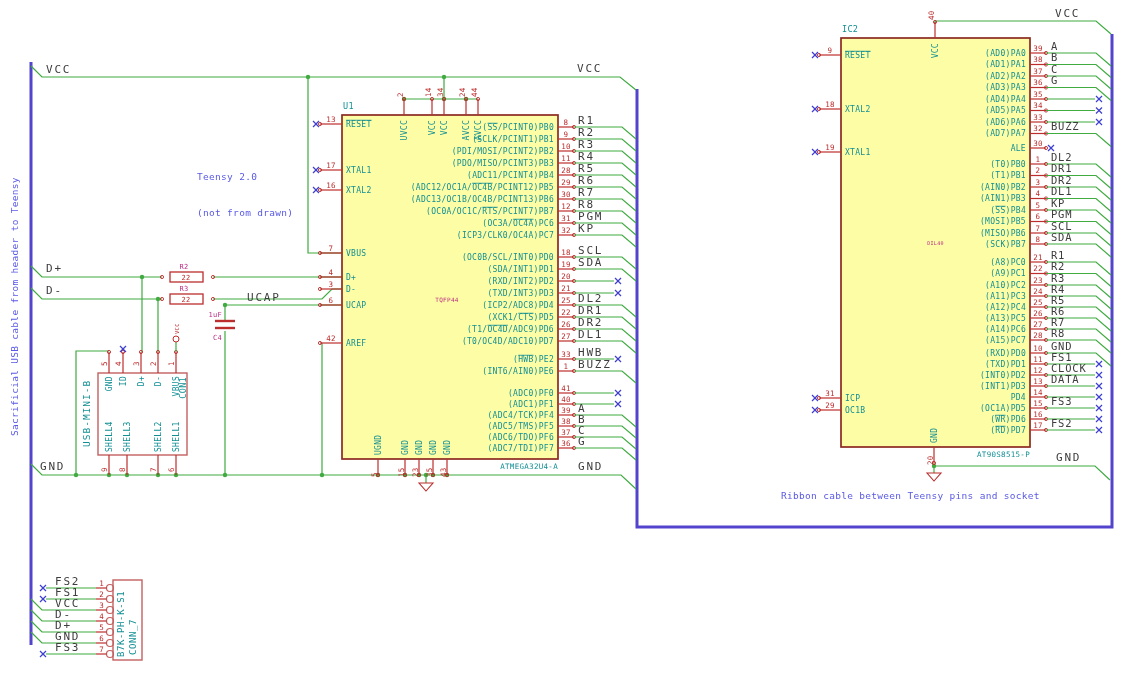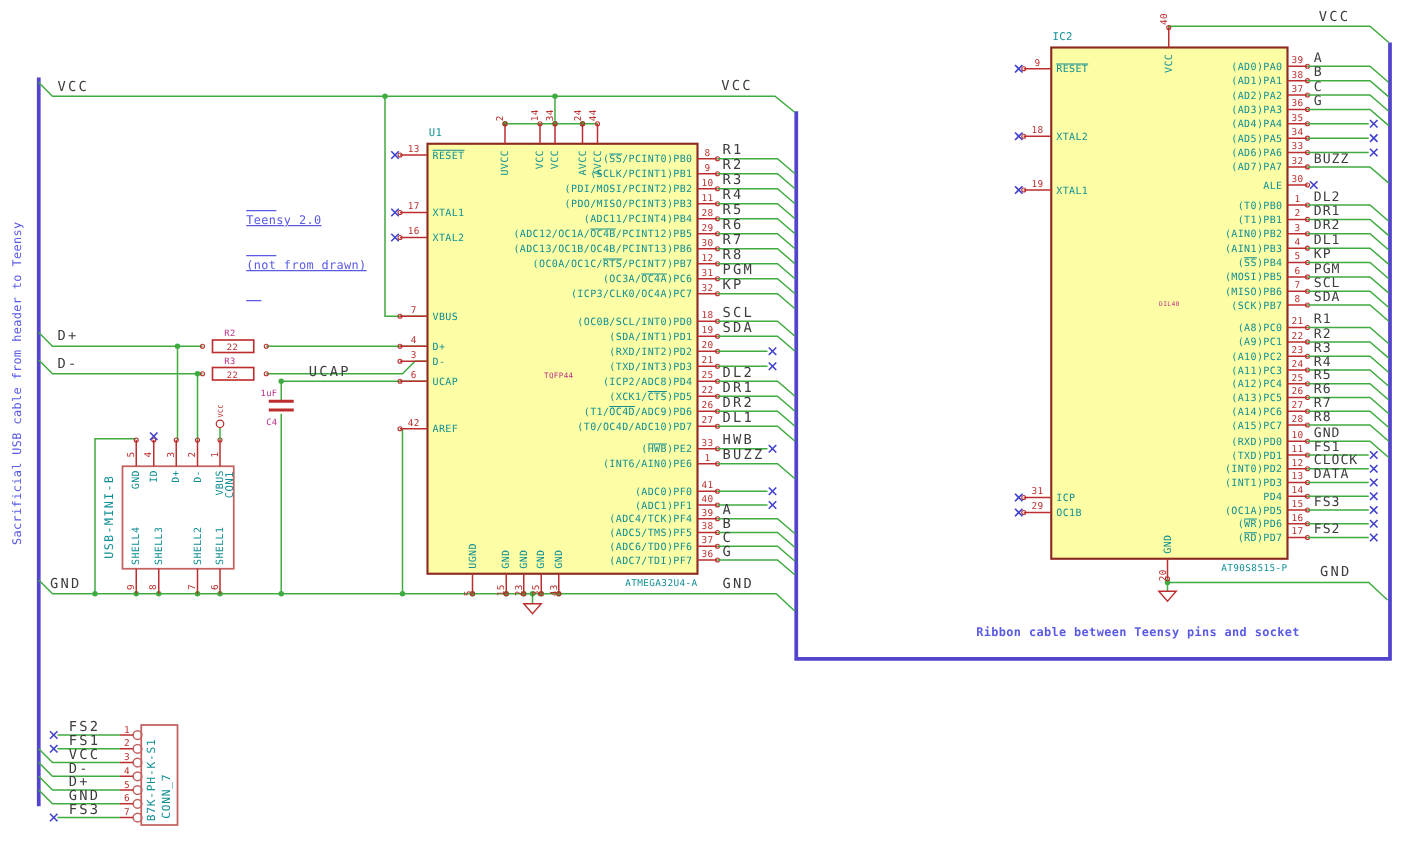--- a/index.html
+++ b/index.html
@@ -724,19 +724,19 @@
       <text transform="translate(247,301)" font-size="11" fill="#3d3d3d" text-anchor="start" letter-spacing="1.8"><tspan>UCAP</tspan></text>
       <text transform="translate(40,470)" font-size="11" fill="#3d3d3d" text-anchor="start" letter-spacing="1.8"><tspan>GND</tspan></text>
       <text transform="translate(577,72)" font-size="11" fill="#3d3d3d" text-anchor="start" letter-spacing="1.8"><tspan>VCC</tspan></text>
       <text transform="translate(578,470)" font-size="11" fill="#3d3d3d" text-anchor="start" letter-spacing="1.8"><tspan>GND</tspan></text>
       <text transform="translate(1055,17)" font-size="11" fill="#3d3d3d" text-anchor="start" letter-spacing="1.8"><tspan>VCC</tspan></text>
       <text transform="translate(1056,461)" font-size="11" fill="#3d3d3d" text-anchor="start" letter-spacing="1.8"><tspan>GND</tspan></text>
     </svg>
 
   <div class="note note-rot" style="left:9px;top:436px;">Sacrificial USB cable from header to Teensy</div>
 
-  <div class="note" style="left:197px;top:147px;text-decoration:underline;">
+  <div class="note" style="left:197px;top:147px;">
     <div>Teensy 2.0</div>
     <div>(not from drawn)</div>
   </div>
 
-  <div class="note" style="left:781px;top:501px;font-weight:bold;">Ribbon cable between Teensy pins and socket</div>
+  <div class="note" style="left:781px;top:490px;">Ribbon cable between Teensy pins and socket</div>
 </div>
 
 </body></html>

